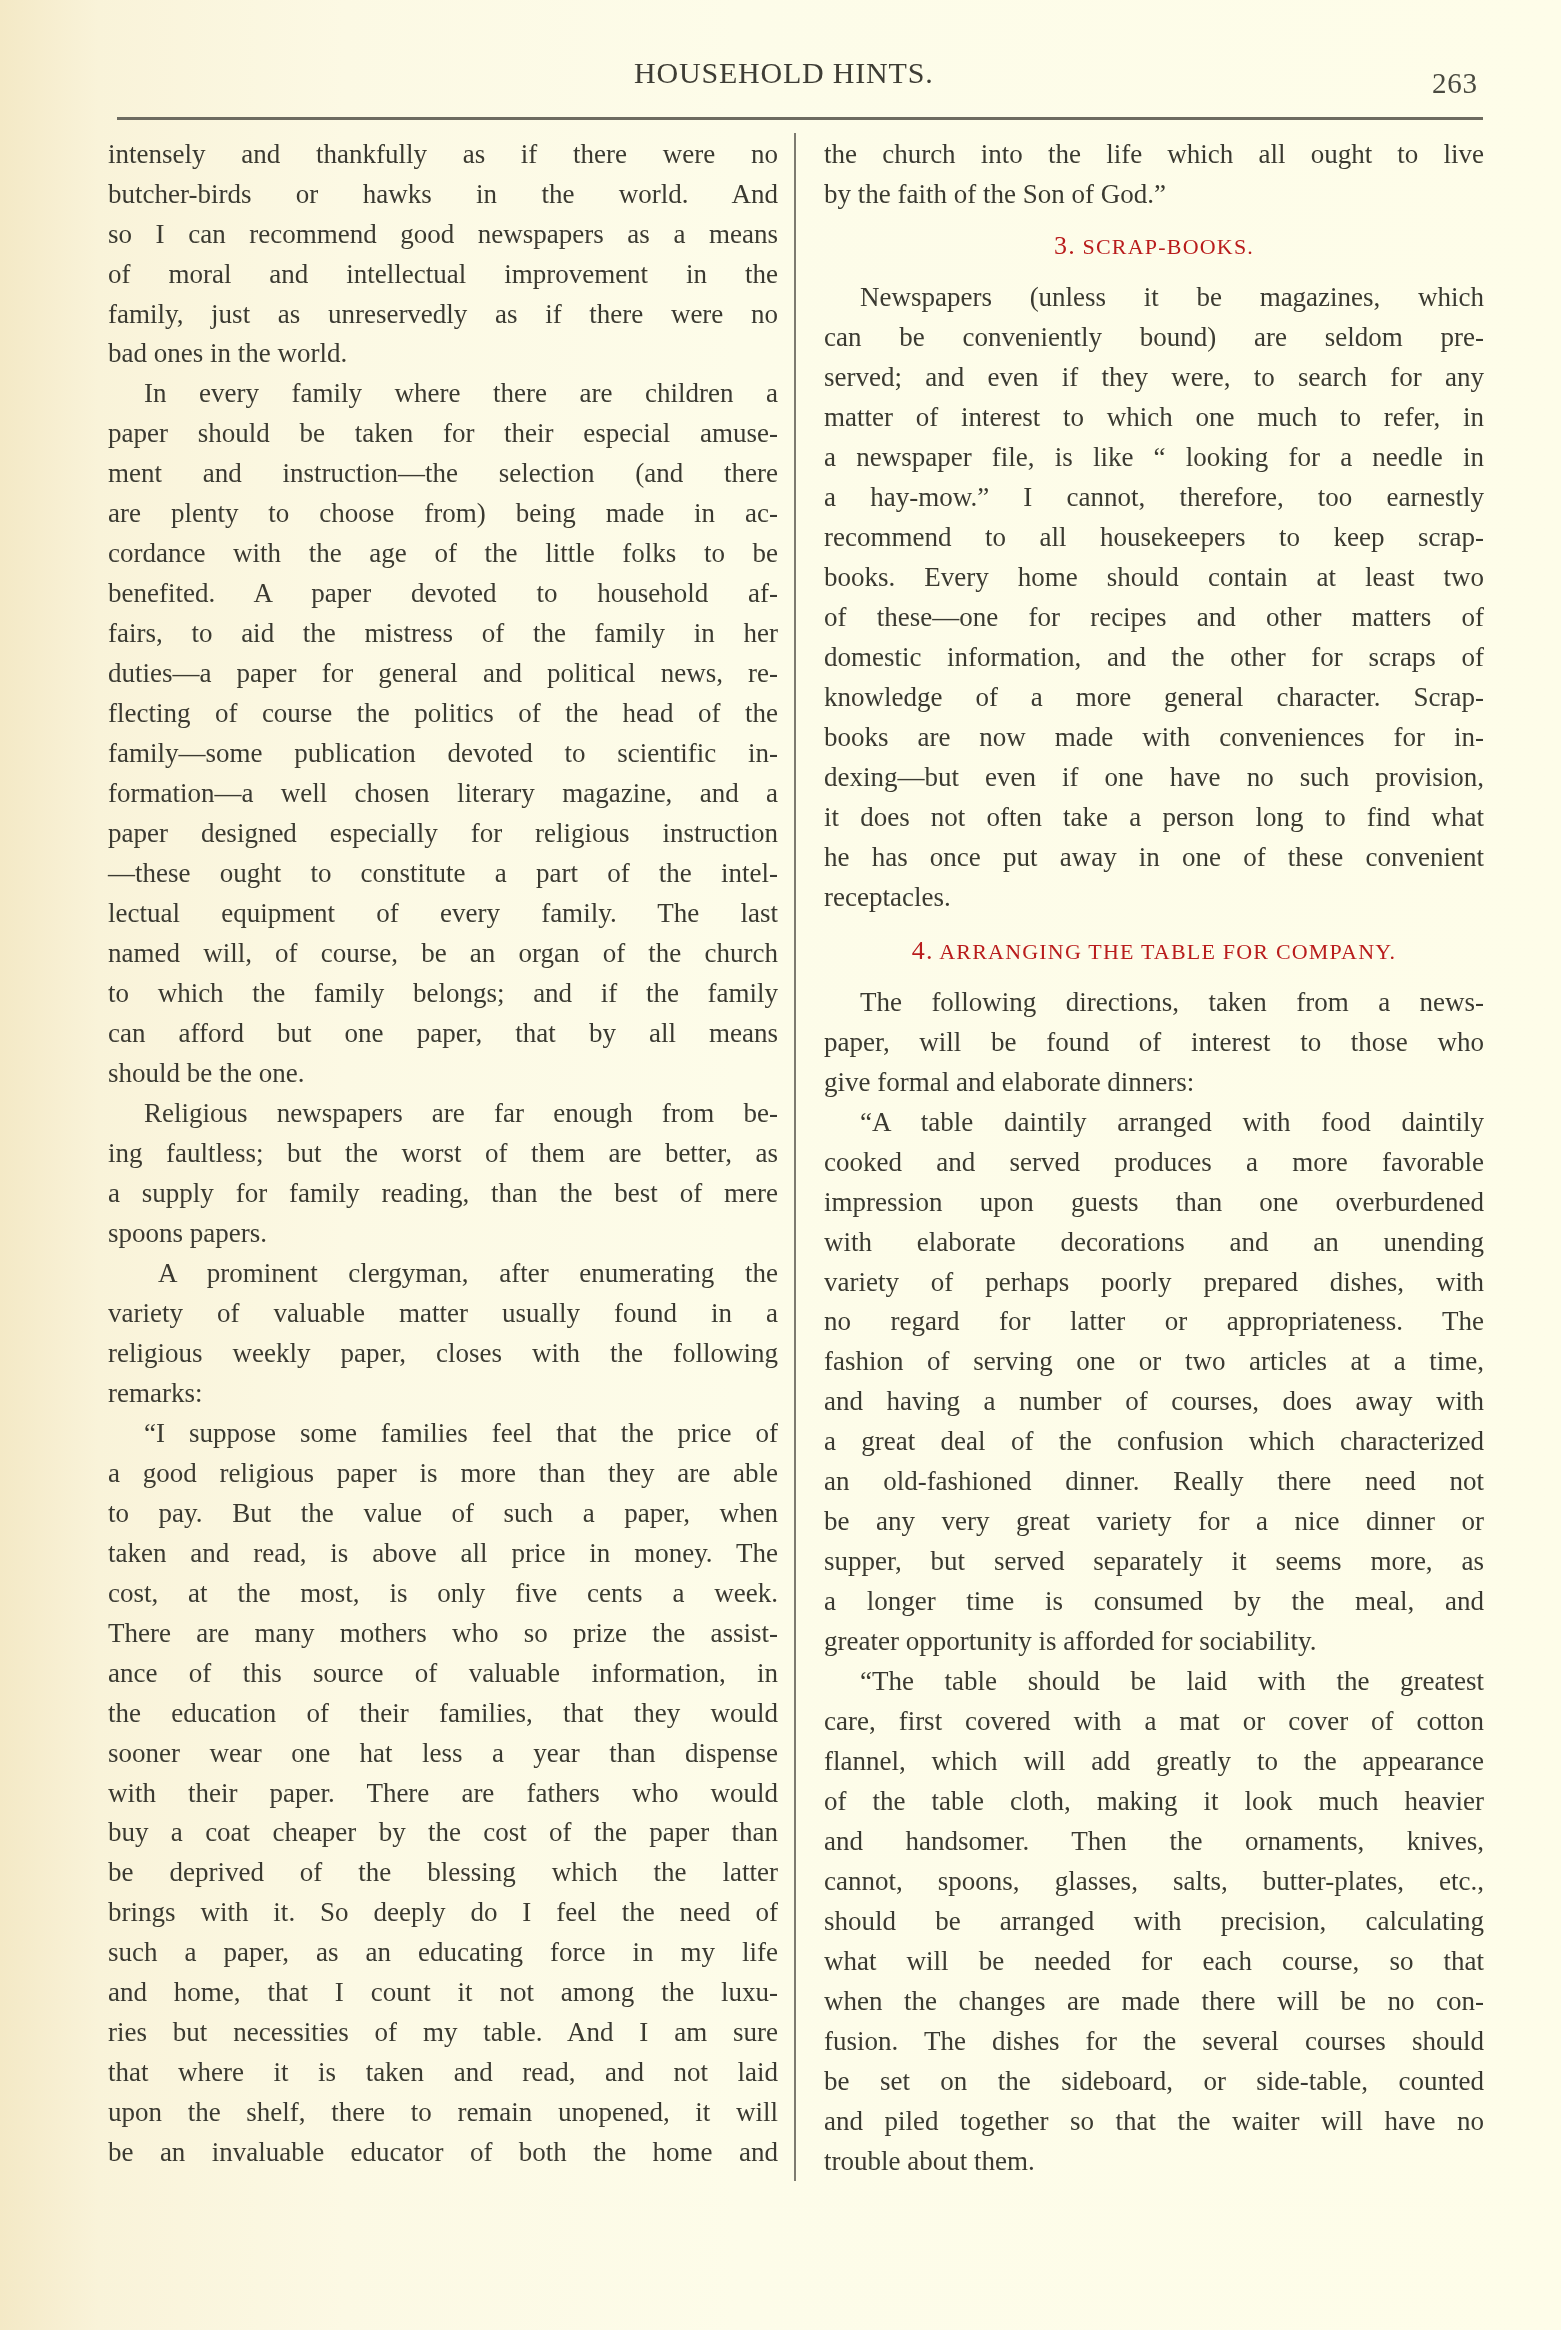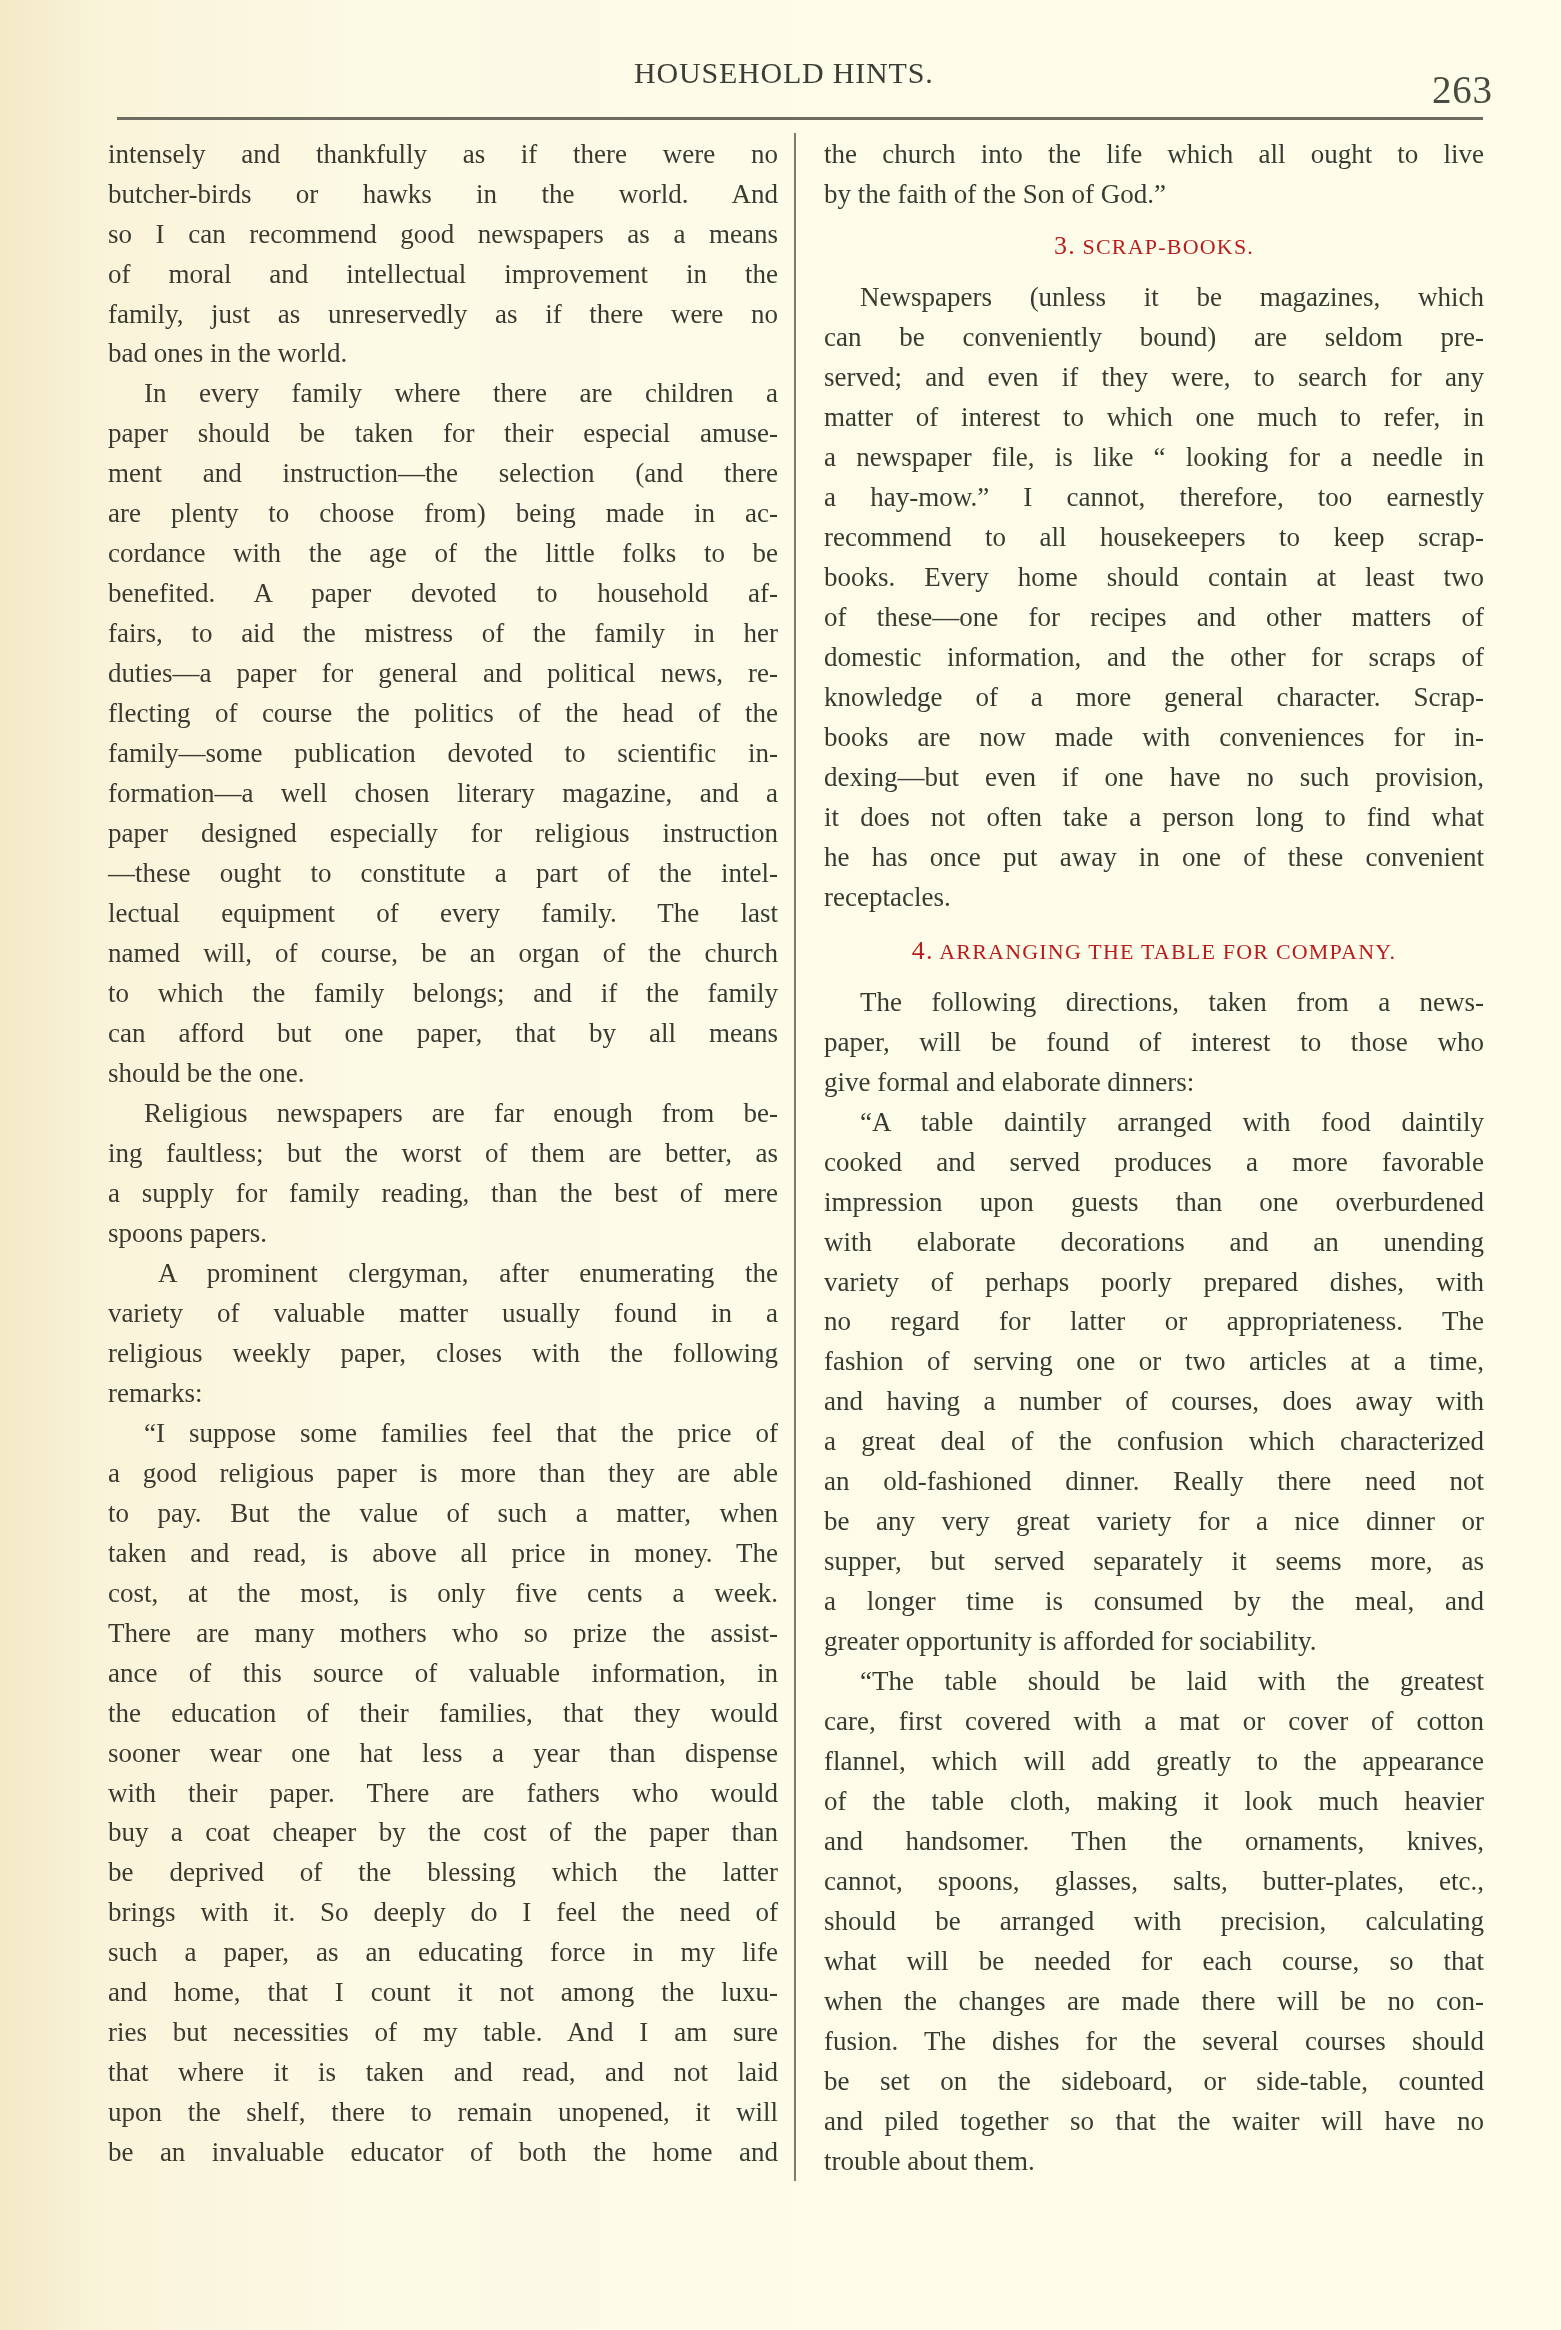--- a/index.html
+++ b/index.html
@@ -11,21 +11,21 @@
   }
   .running-head {
     position: absolute; left: 0; width: 1562px; top: 51px; height: 41px;
   }
   .head-title {
     position: absolute; left: 634px; top: 4.9px;
     font-size: 30px; letter-spacing: 0.8px; color: #3e3d35; white-space: nowrap;
   }
   .page-number {
     position: absolute; left: 1432px; top: 16.4px;
-    font-size: 39px; color: #4a4a40; letter-spacing: 0.8px;
+    font-size: 29px; color: #4a4a40; letter-spacing: 0.8px;
   }
   .top-rule {
     position: absolute; left: 117px; width: 1366px; top: 117px; height: 2.5px;
     background: #6d6b60;
   }
   .column-divider {
     position: absolute; left: 794px; top: 133px; width: 1.6px; height: 2048px;
     background: #7d7b70;
   }
   .column {
@@ -84,21 +84,21 @@
     <div class="line indent" style="top: 1094px;">Religious newspapers are far enough from be-</div>
     <div class="line" style="top: 1134px;">ing faultless; but the worst of them are better, as</div>
     <div class="line" style="top: 1174px;">a supply for family reading, than the best of mere</div>
     <div class="line last" style="top: 1214px;">spoons papers.</div>
     <div class="line indent" style="top: 1254px; margin-left: 14px;">A prominent clergyman, after enumerating the</div>
     <div class="line" style="top: 1294px;">variety of valuable matter usually found in a</div>
     <div class="line" style="top: 1334px;">religious weekly paper, closes with the following</div>
     <div class="line last" style="top: 1374px;">remarks:</div>
     <div class="line indent" style="top: 1414px;">“I suppose some families feel that the price of</div>
     <div class="line" style="top: 1454px;">a good religious paper is more than they are able</div>
-    <div class="line" style="top: 1494px;">to pay. But the value of such a matter, when</div>
+    <div class="line" style="top: 1494px;">to pay. But the value of such a paper, when</div>
     <div class="line" style="top: 1534px;">taken and read, is above all price in money. The</div>
     <div class="line" style="top: 1574px;">cost, at the most, is only five cents a week.</div>
     <div class="line" style="top: 1614px;">There are many mothers who so prize the assist-</div>
     <div class="line" style="top: 1654px;">ance of this source of valuable information, in</div>
     <div class="line" style="top: 1694px;">the education of their families, that they would</div>
     <div class="line" style="top: 1734px;">sooner wear one hat less a year than dispense</div>
     <div class="line" style="top: 1774px;">with their paper. There are fathers who would</div>
     <div class="line" style="top: 1813px;">buy a coat cheaper by the cost of the paper than</div>
     <div class="line" style="top: 1853px;">be deprived of the blessing which the latter</div>
     <div class="line" style="top: 1893px;">brings with it. So deeply do I feel the need of</div>

